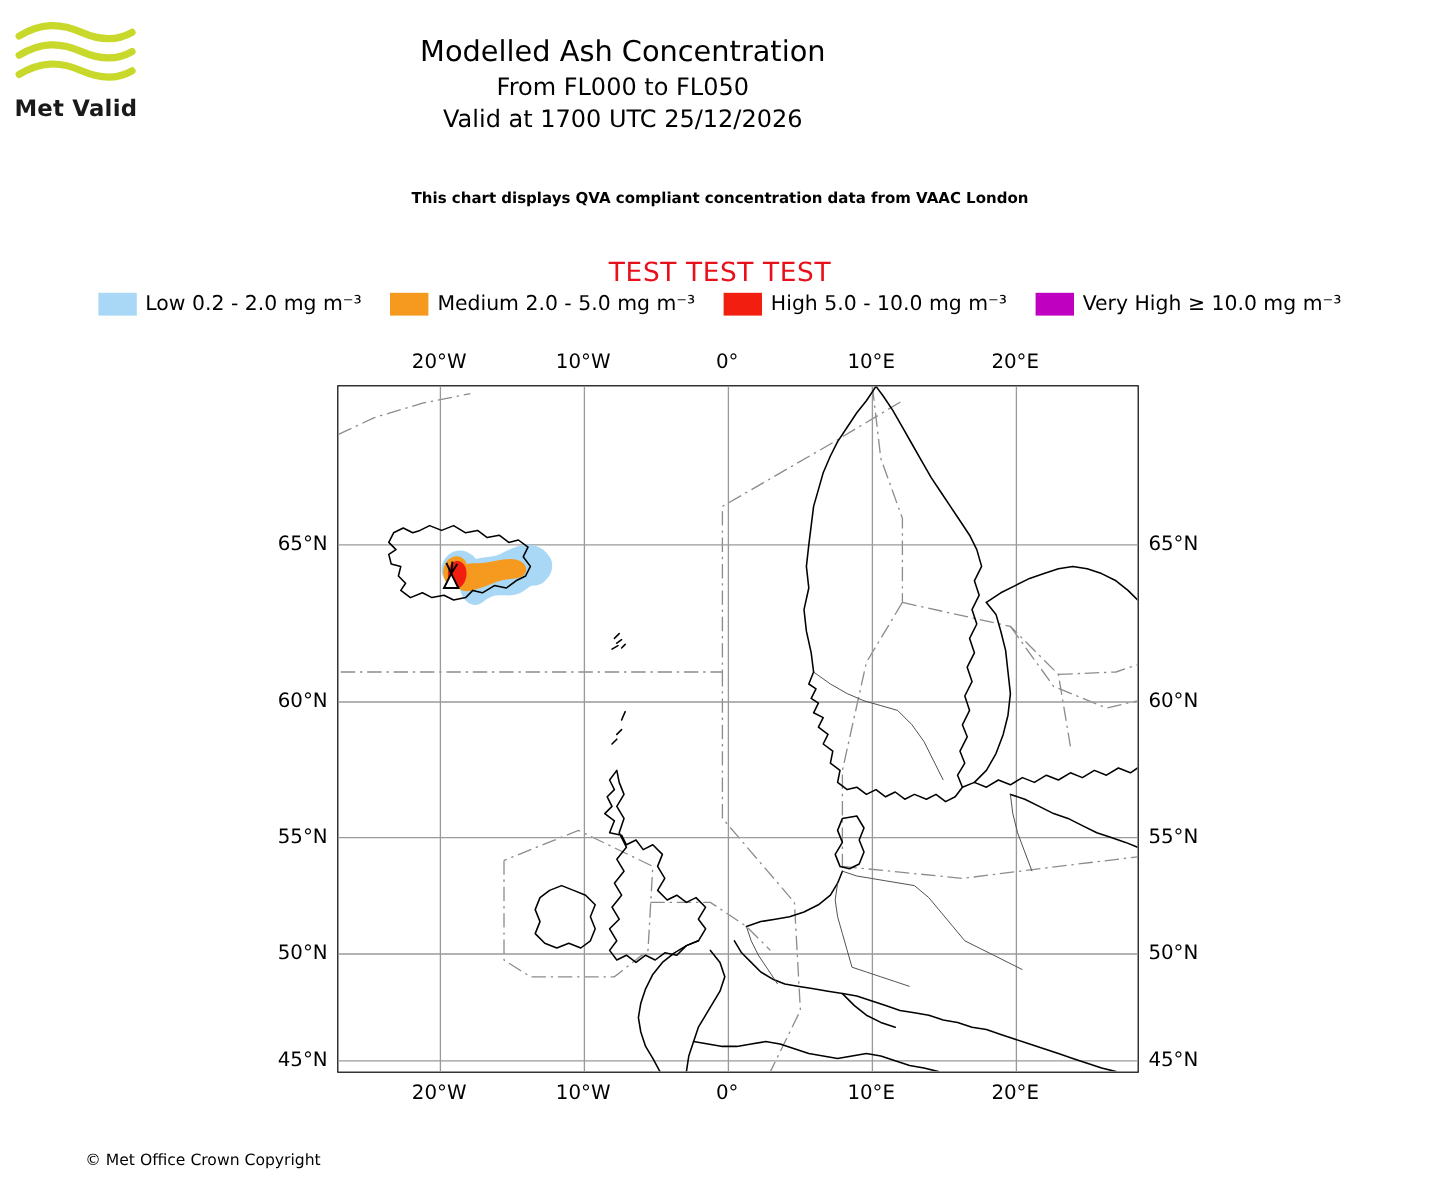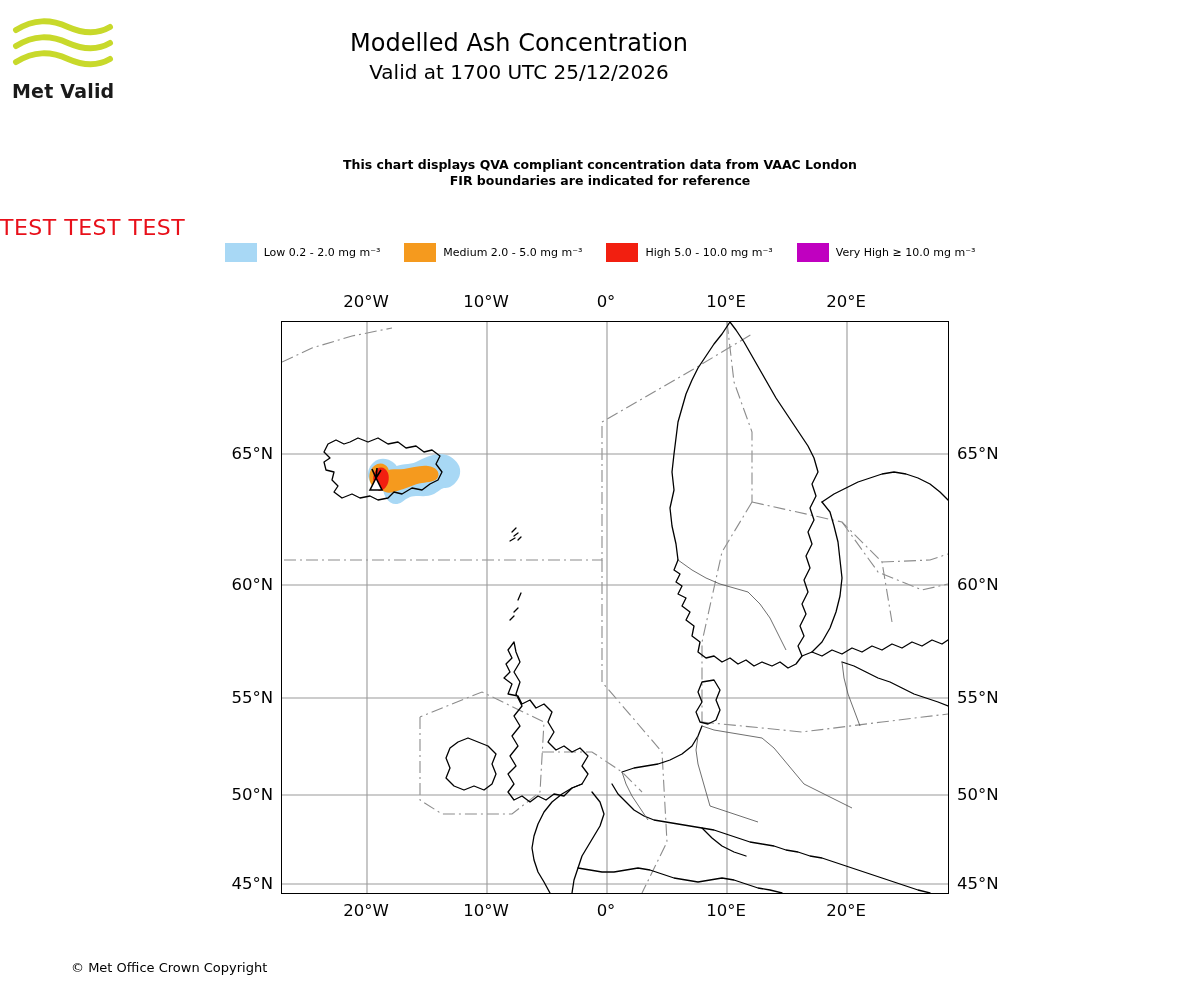--- a/index.html
+++ b/index.html
@@ -64,21 +64,21 @@
     font-size: 12.5px;
     line-height: 16px;
     color: #000;
     font-weight: bold;
   }
   #test-banner {
     position: absolute;
     left: 0;
     top: 215px;
     width: 1200px;
-    text-align: left;
+    text-align: center;
     font-size: 22px;
     color: #e8101a;
     letter-spacing: 0.5px;
   }
 
   
   #legend {
     position: absolute;
     left: 0;
     top: 243px;
@@ -92,21 +92,21 @@
     display: flex;
     align-items: center;
     gap: 7px;
   }
   .legend-swatch {
     width: 32px;
     height: 19px;
     display: block;
   }
   .legend-label {
-    font-size: 11px;
+    font-size: 17px;
     color: #000;
     white-space: nowrap;
   }
 
   
   #map-wrap {
     position: absolute;
     left: 281px;
     top: 321px;
     width: 668px;
@@ -151,26 +151,26 @@
       <path d="M4 12 C 22 1, 38 1, 56 9 C 72 16, 86 16, 98 9"></path>
       <path d="M4 28 C 22 17, 38 17, 56 25 C 72 32, 86 32, 98 25"></path>
       <path d="M4 44 C 22 33, 38 33, 56 41 C 72 48, 86 48, 98 41"></path>
     </g>
   </svg>
   <div class="logo-text">Met Valid</div>
 </div>
 
 <div id="title-block">
   <div class="t-main">Modelled Ash Concentration</div>
+  <div class="t-sub">From FL000 to FL050</div>
   <div class="t-sub">Valid at 1700 UTC 25/12/2026</div>
 </div>
 
 <div id="notes">
   <div>This chart displays QVA compliant concentration data from VAAC London</div>
-  <div>FIR boundaries are indicated for reference</div>
 </div>
 
 <div id="test-banner">TEST TEST TEST</div>
 
 <div id="legend">
   <div class="legend-item">
     <span class="legend-swatch" style="background:#a8d8f5"></span>
     <span class="legend-label">Low 0.2 - 2.0 mg m⁻³</span>
   </div>
   <div class="legend-item">

